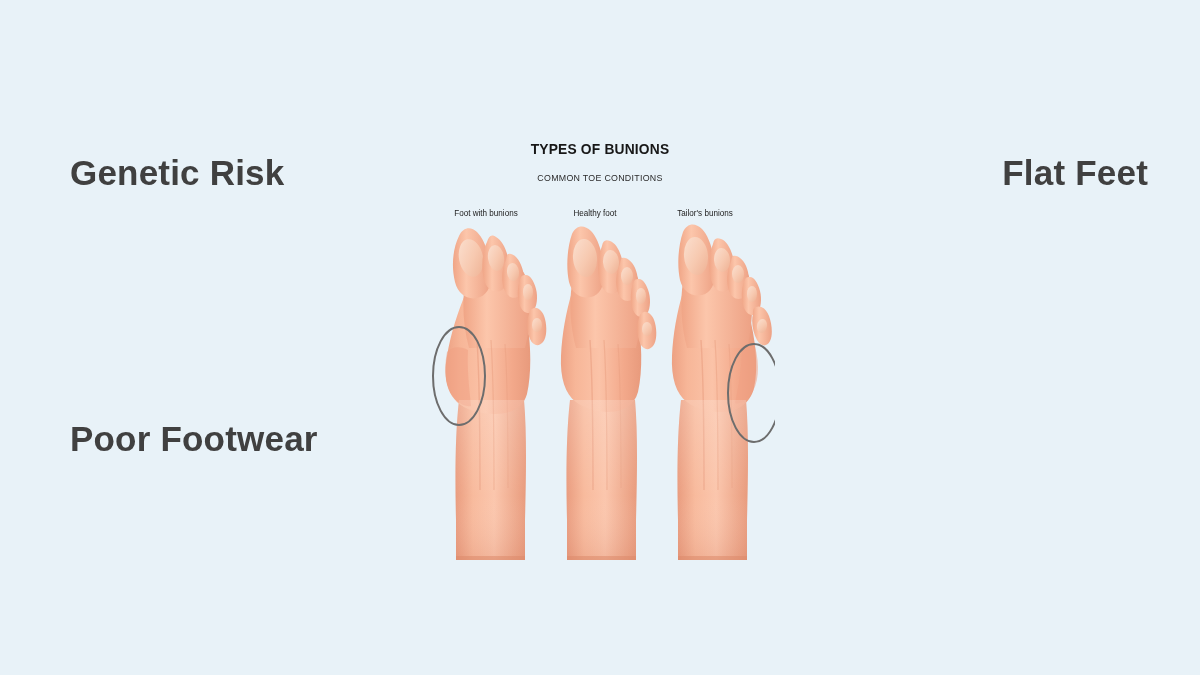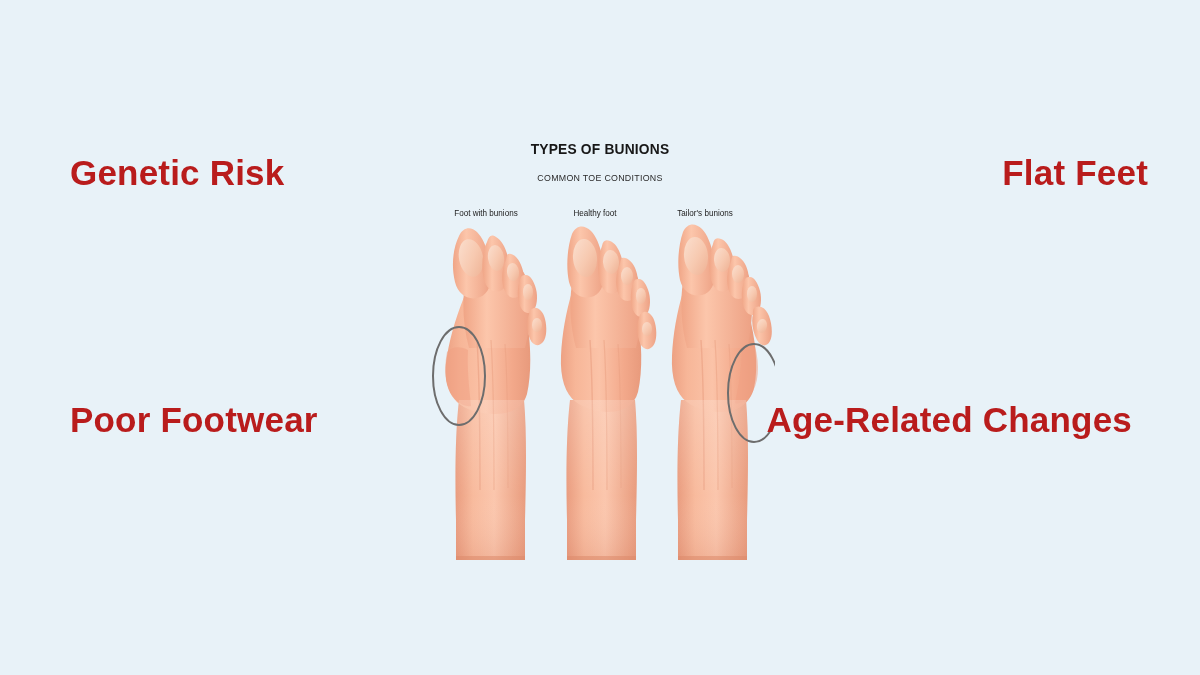--- a/index.html
+++ b/index.html
@@ -16,32 +16,32 @@
   #slide {
     position: relative;
     width: 1200px;
     height: 675px;
     background: #e8f2f8;
   }
 
   
   .factor-label {
     position: absolute;
-    color: #b91c1c;
+    color: #404040;
     font-family: "Liberation Sans", sans-serif;
     font-weight: bold;
     font-size: 35px;
     line-height: 1;
     white-space: nowrap;
     letter-spacing: 0.2px;
     z-index: 40;
   }
   #label-genetic-risk  { left: 70px;  top: 155px; }
   #label-flat-feet     { right: 52px; top: 155px; }
-  #label-poor-footwear { left: 70px;  top: 402px; }
+  #label-poor-footwear { left: 70px;  top: 421px; }
   #label-age-related   { right: 68px; top: 402px; }
 
   
   #illustration {
     position: absolute;
     left: 425px;
     top: 130px;
     width: 350px;
     height: 440px;
     z-index: 10;
@@ -99,21 +99,20 @@
 <body>
 
 <div id="slide">
 
   <div class="factor-label" id="label-genetic-risk">Genetic Risk</div>
 
   <div class="factor-label" id="label-flat-feet">Flat Feet</div>
 
   <div class="factor-label" id="label-poor-footwear">Poor Footwear</div>
 
-  <div class="factor-label" id="label-age-related">Age-Related Changes</div>
 
   <div id="illustration">
 
     <div id="illo-title">TYPES OF BUNIONS</div>
 
     <div id="illo-subtitle">COMMON TOE CONDITIONS</div>
 
     <div class="foot-caption" id="caption-0">Foot with bunions</div>
 
     <div class="foot-caption" id="caption-1">Healthy foot</div>

